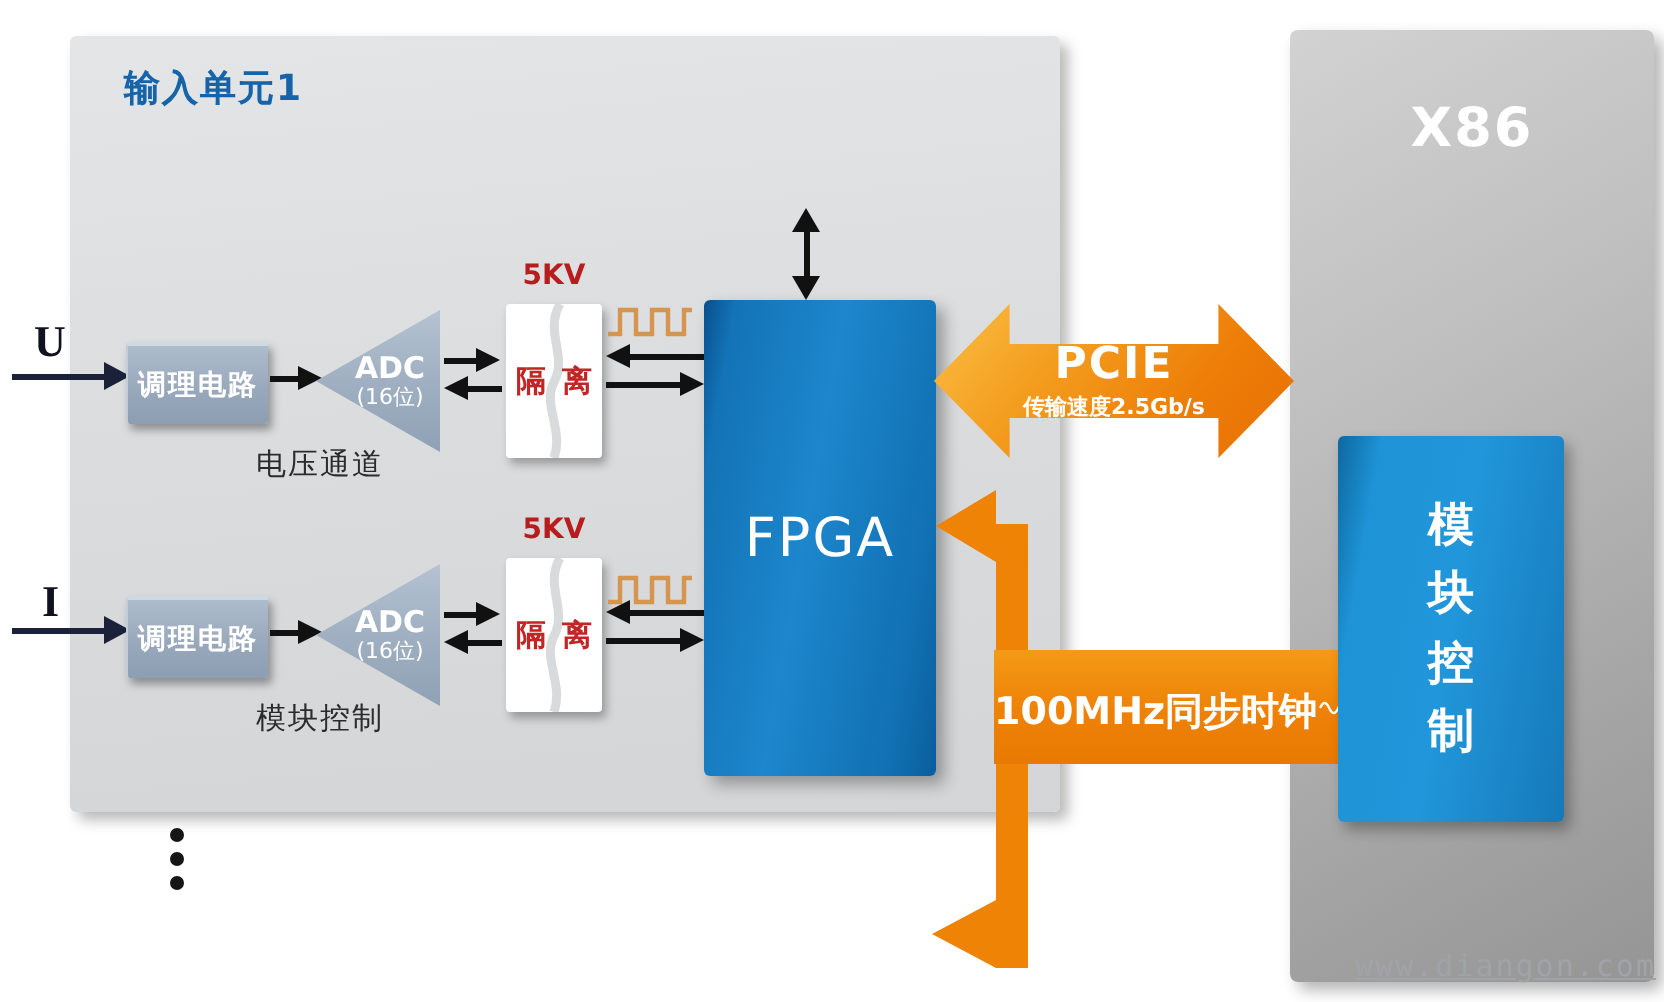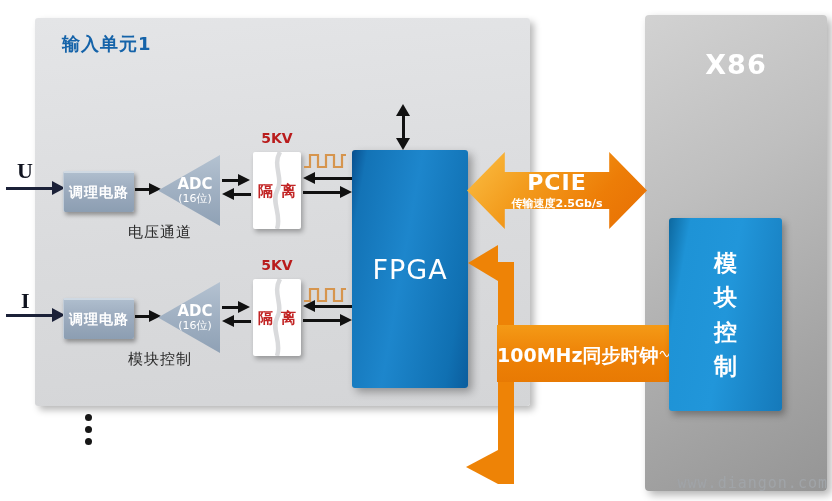--- a/index.html
+++ b/index.html
@@ -195,15 +195,15 @@
 
   <div class="abs module z6" style="left:669px;top:218px;width:113px;height:193px;">
     <div class="module-text">模块控制</div>
   </div>
 
   <div class="dot z2" style="left:85px;top:414px;"></div>
   <div class="dot z2" style="left:85px;top:426px;"></div>
   <div class="dot z2" style="left:85px;top:438px;"></div>
 
 
-  <div class="abs watermark z9" style="right:4px;top:474px;">www.diangon.com</div>
+  <div class="abs watermark z9" style="right:4px;top:474px;text-decoration:underline;">www.diangon.com</div>
 
 </div>
 
 </body></html>

